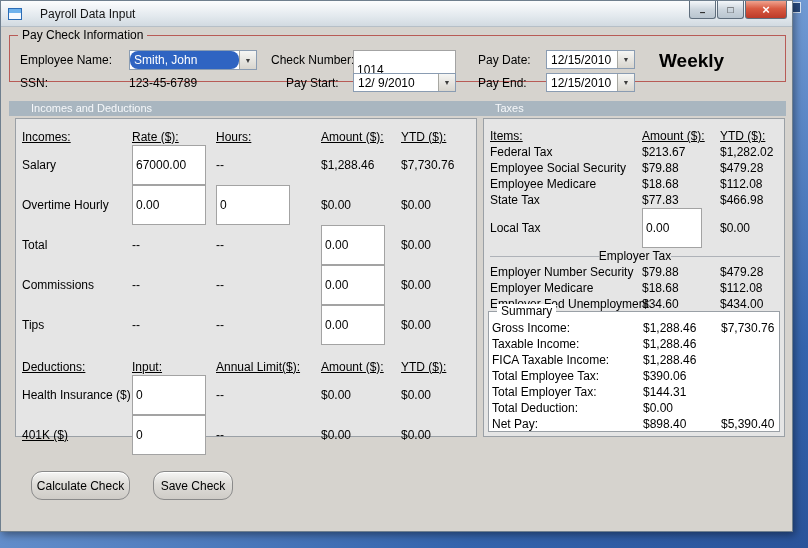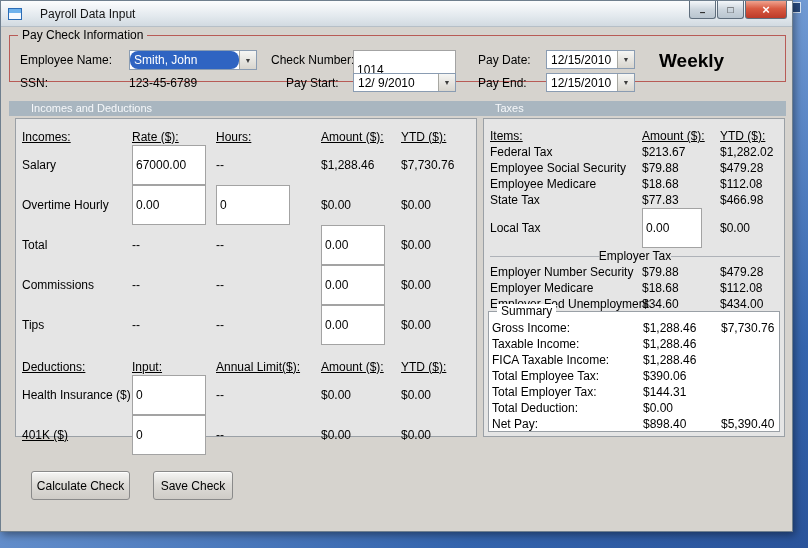--- a/index.html
+++ b/index.html
@@ -70,21 +70,21 @@
   .emp-div .hline { flex:1; border-top:1px solid #aeb2b8; height:0; }
 
   .sum-grp { position:absolute; left:4px; top:192px; width:292px; height:121px; border:1px solid #9aa0a6; background:#fff; }
   .sum-grp .grp-legend { background:#fff; }
   table.sum { margin:8px 0 0 3px; }
   table.sum td { height:16px; }
 
   .btn { position:absolute; top:470px; height:29px;
     font-family:"Liberation Sans", sans-serif; font-size:12px; color:#000;
     background:linear-gradient(#f6f6f5, #dedcd8 45%, #cfccc7);
-    border:1px solid #8a8a8a; border-radius:3px; box-shadow: inset 0 1px 0 #ffffff; cursor:default; }
+    border:1px solid #8a8a8a; border-radius:11px; box-shadow: inset 0 1px 0 #ffffff; cursor:default; }
   .btn-calc { left:30px; width:99px; }
   .btn-save { left:152px; width:80px; }
   .btn-close { left:264px; width:72px; border:1px solid #20262d;
     box-shadow: inset 0 0 0 1px #7c8894, inset 0 1px 0 #f2f2f2; }
 </style>
 </head>
 <body>
 
 <div class="bg-fragment"></div>
 

